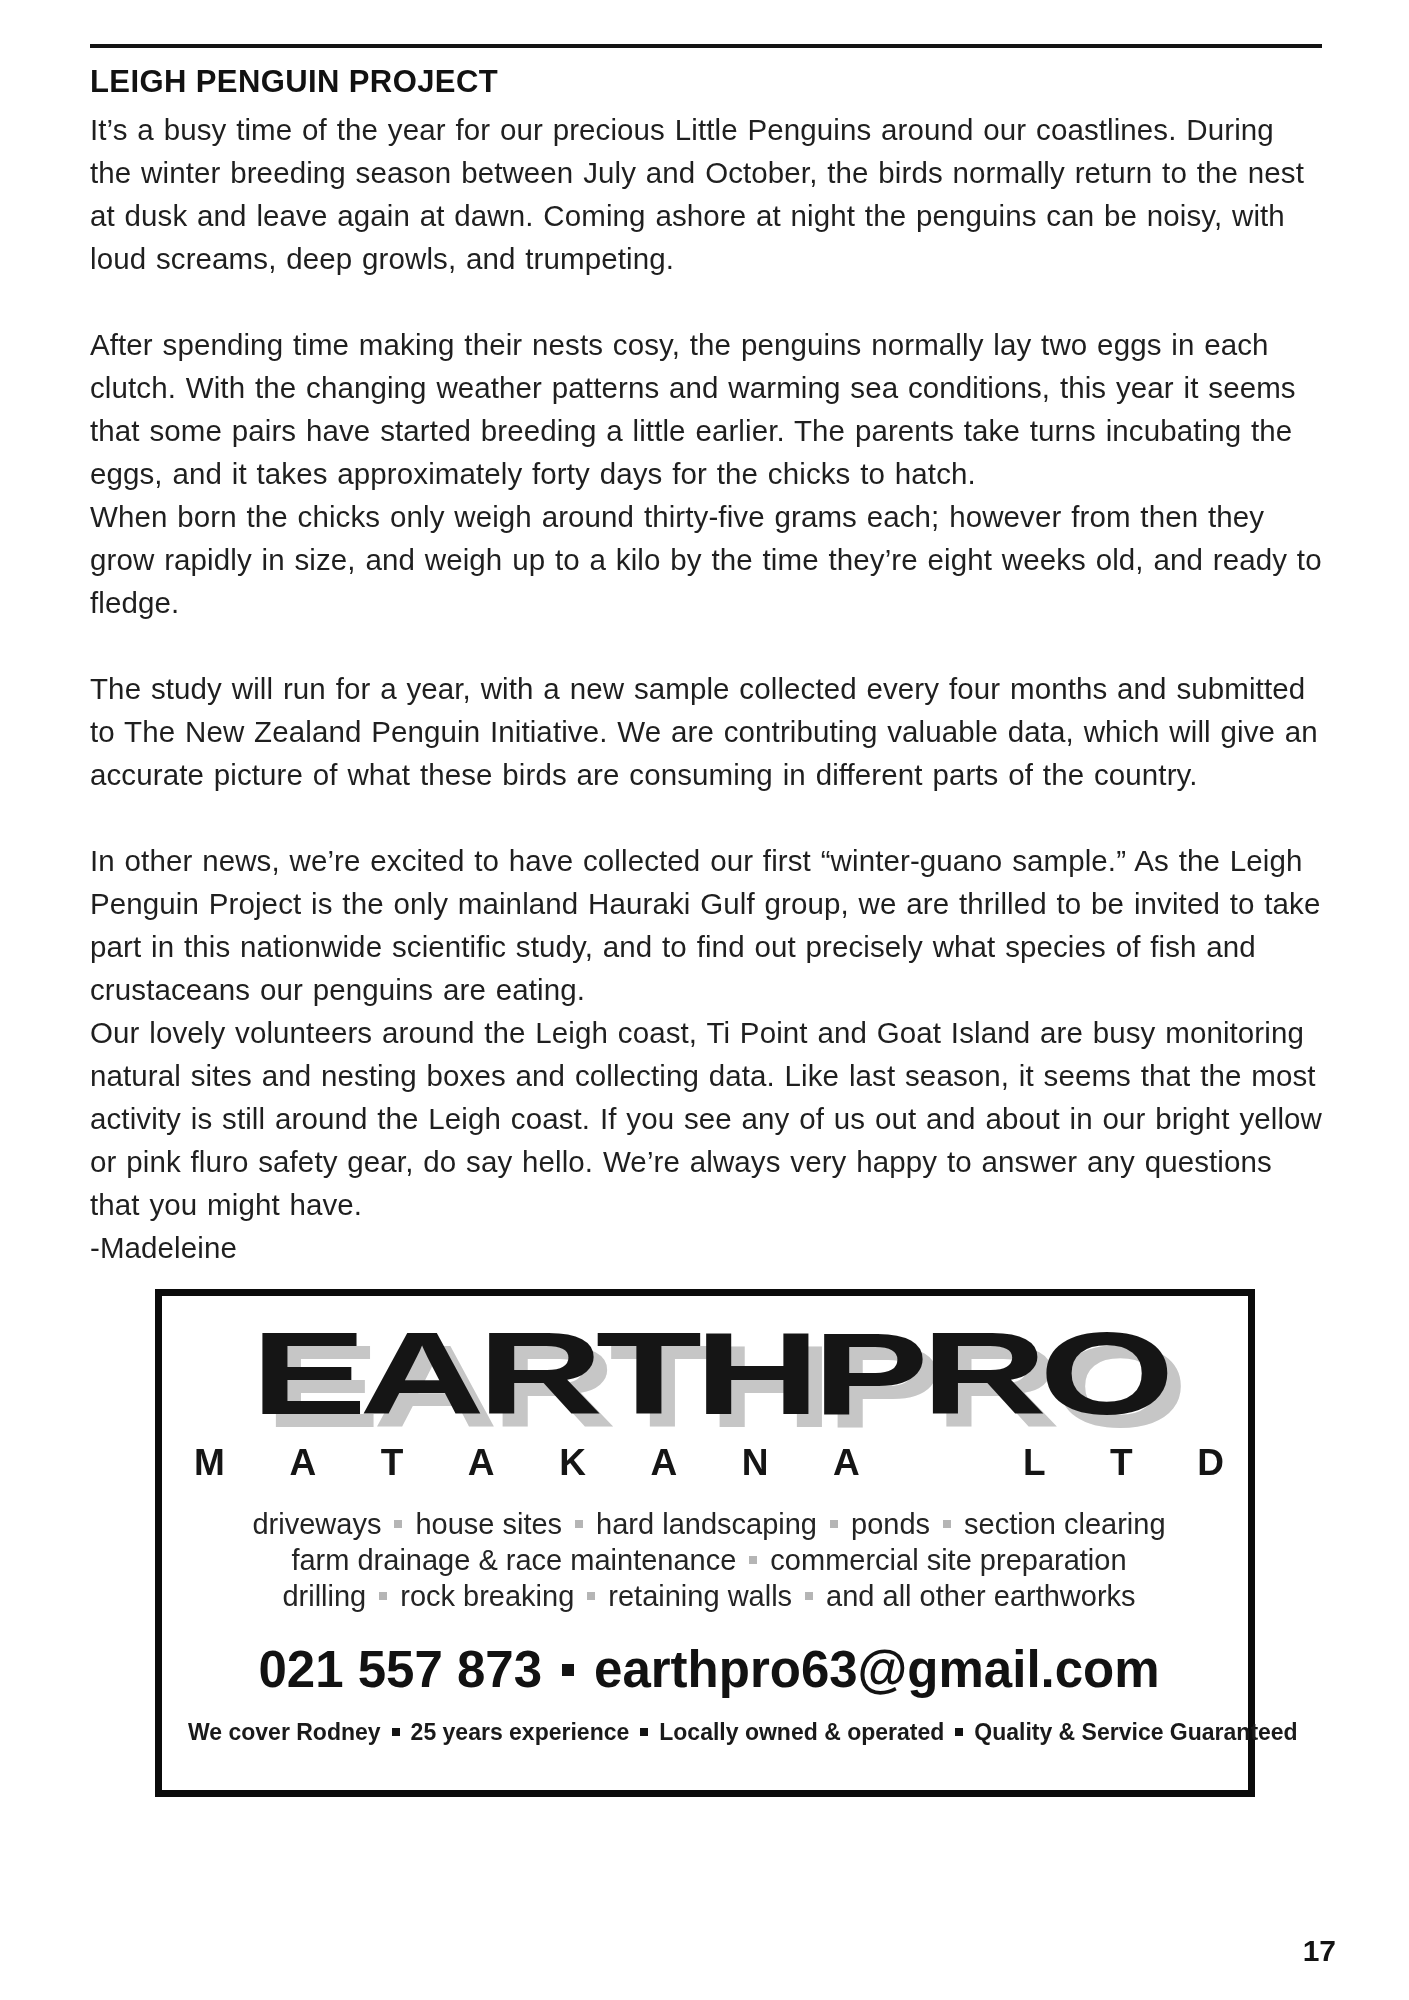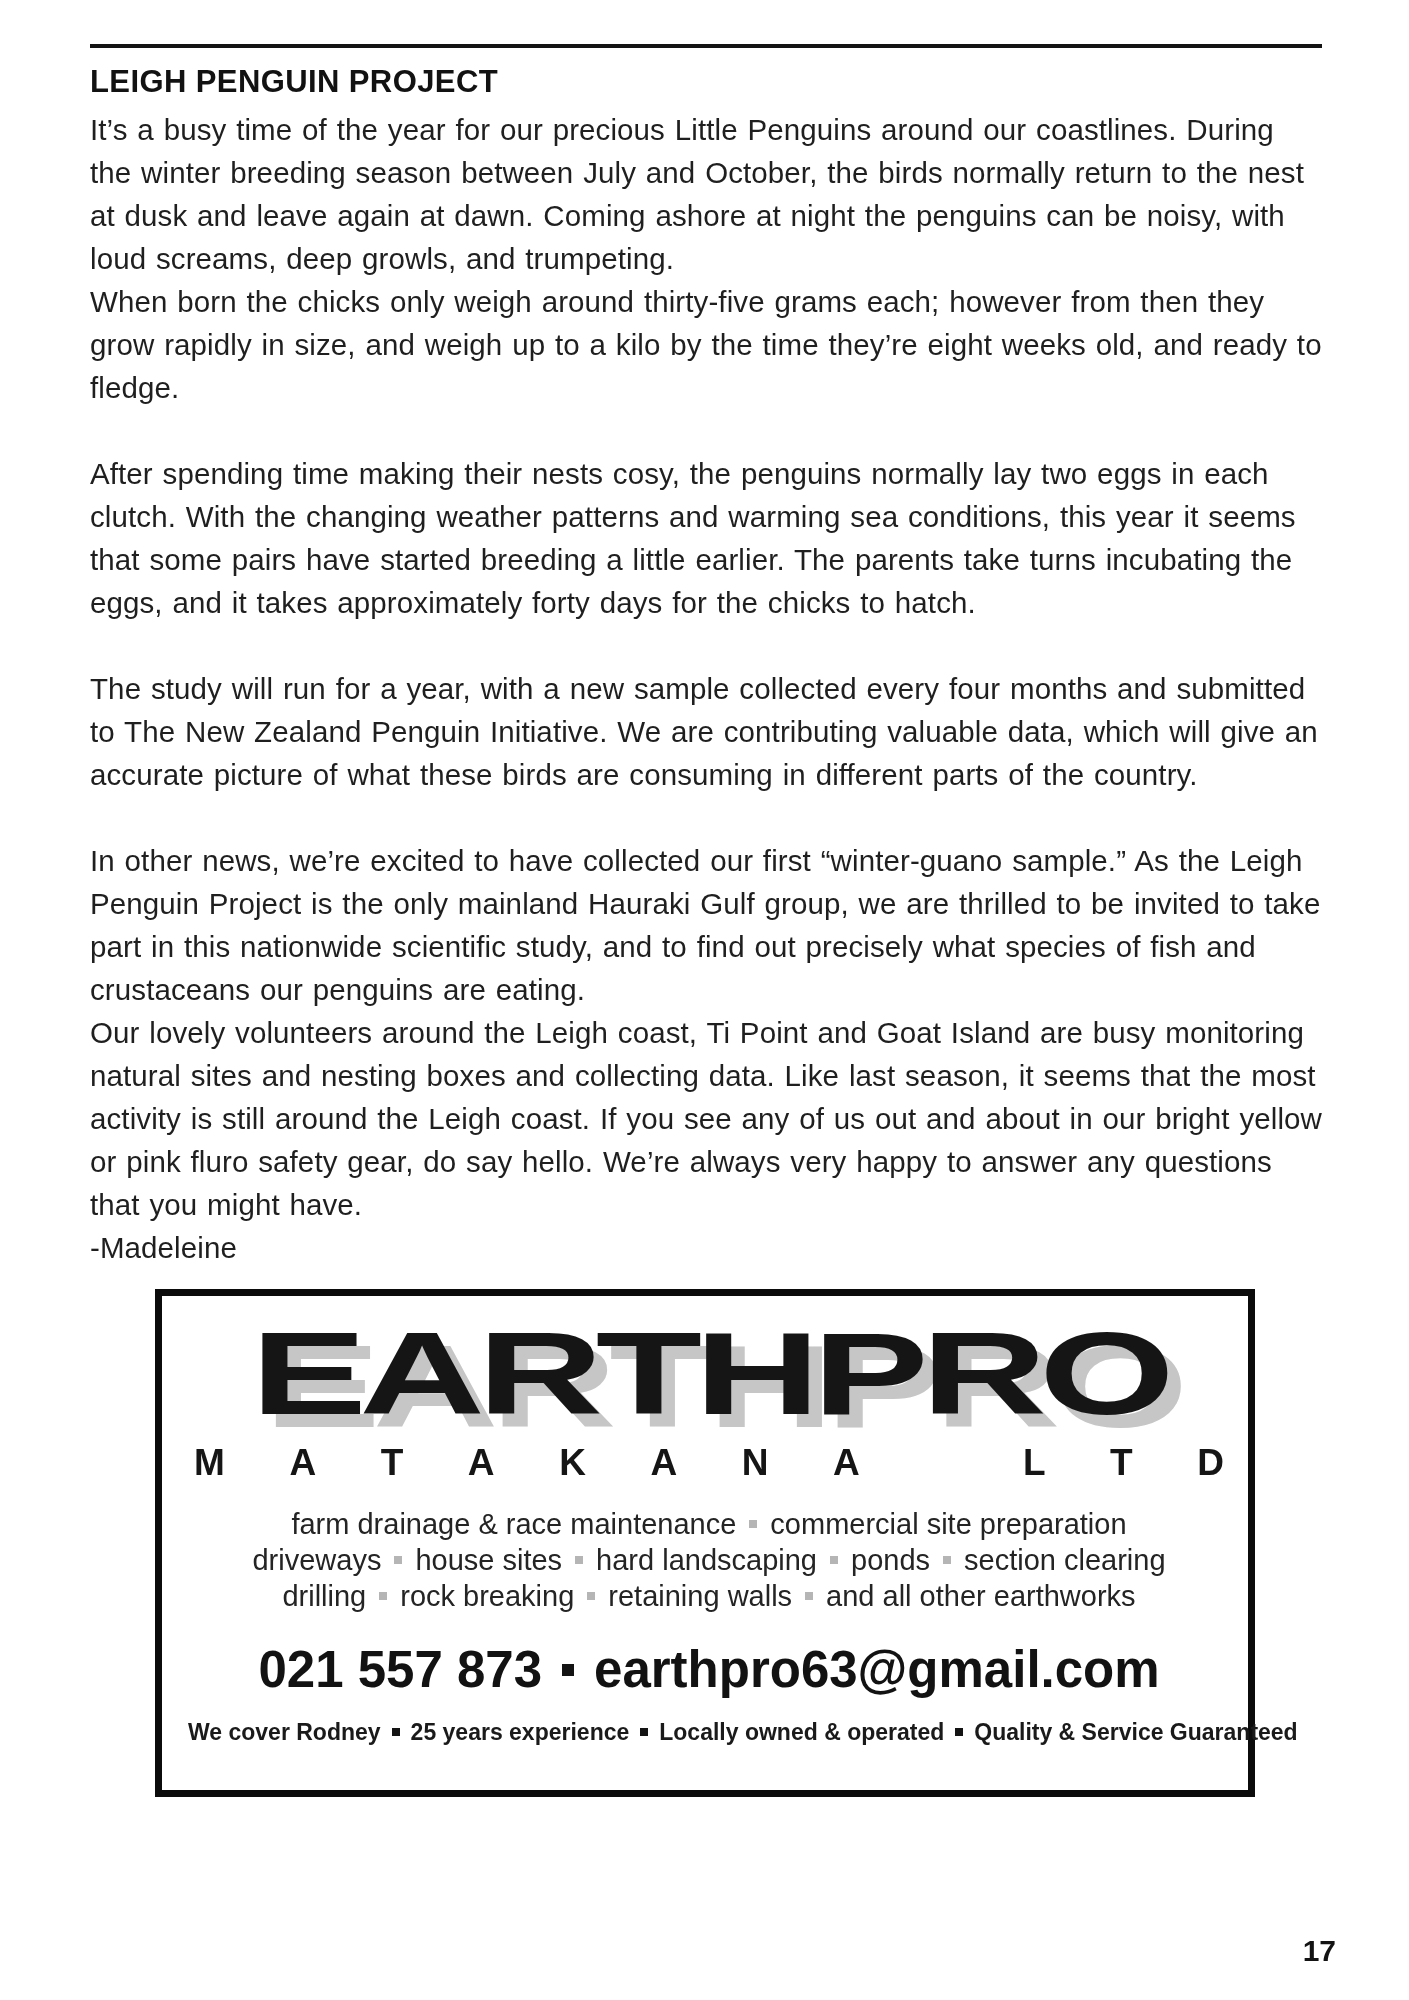--- a/index.html
+++ b/index.html
@@ -119,22 +119,22 @@
 <body>
 
 <div class="sheet">
 
   <hr class="top-rule">
 
   <h1 class="article-heading">LEIGH PENGUIN PROJECT</h1>
 
   <div id="article-body">
       <p class="para">It’s a busy time of the year for our precious Little Penguins around our coastlines. During the winter breeding season between July and October, the birds normally return to the nest at dusk and leave again at dawn. Coming ashore at night the penguins can be noisy, with loud screams, deep growls, and trumpeting.</p>
+      <p class="para gap">After spending time making their nests cosy, the penguins normally lay two eggs in each clutch. With the changing weather patterns and warming sea conditions, this year it seems that some pairs have started breeding a little earlier. The parents take turns incubating the eggs, and it takes approximately forty days for the chicks to hatch.</p>
       <p class="para">When born the chicks only weigh around thirty-five grams each; however from then they grow rapidly in size, and weigh up to a kilo by the time they’re eight weeks old, and ready to fledge.</p>
-      <p class="para gap">After spending time making their nests cosy, the penguins normally lay two eggs in each clutch. With the changing weather patterns and warming sea conditions, this year it seems that some pairs have started breeding a little earlier. The parents take turns incubating the eggs, and it takes approximately forty days for the chicks to hatch.</p>
       <p class="para gap">The study will run for a year, with a new sample collected every four months and submitted to The New Zealand Penguin Initiative. We are contributing valuable data, which will give an accurate picture of what these birds are consuming in different parts of the country.</p>
       <p class="para gap">In other news, we’re excited to have collected our first “winter-guano sample.” As the Leigh Penguin Project is the only mainland Hauraki Gulf group, we are thrilled to be invited to take part in this nationwide scientific study, and to find out precisely what species of fish and crustaceans our penguins are eating.</p>
       <p class="para">Our lovely volunteers around the Leigh coast, Ti Point and Goat Island are busy monitoring natural sites and nesting boxes and collecting data. Like last season, it seems that the most activity is still around the Leigh coast. If you see any of us out and about in our bright yellow or pink fluro safety gear, do say hello. We’re always very happy to answer any questions that you might have.</p>
       <p class="para">-Madeleine</p>
     </div>
 
   <div class="ad">
     <div class="brand">EARTHPRO</div>
 
     <div class="subbrand" id="ad-subbrand">
@@ -147,22 +147,22 @@
         <span>N</span>
         <span>A</span>
         <span class="sp"></span>
         <span>L</span>
         <span>T</span>
         <span>D</span>
       </div>
 
 
     <div class="services" id="ad-services">
+        <div class="svc-line"><span>driveways</span><span class="sq gray"></span><span>house sites</span><span class="sq gray"></span><span>hard landscaping</span><span class="sq gray"></span><span>ponds</span><span class="sq gray"></span><span>section clearing</span></div>
         <div class="svc-line"><span>farm drainage &amp; race maintenance</span><span class="sq gray"></span><span>commercial site preparation</span></div>
-        <div class="svc-line"><span>driveways</span><span class="sq gray"></span><span>house sites</span><span class="sq gray"></span><span>hard landscaping</span><span class="sq gray"></span><span>ponds</span><span class="sq gray"></span><span>section clearing</span></div>
         <div class="svc-line"><span>drilling</span><span class="sq gray"></span><span>rock breaking</span><span class="sq gray"></span><span>retaining walls</span><span class="sq gray"></span><span>and all other earthworks</span></div>
       </div>
 
     <div class="contact">
       <span>021 557 873</span><span class="sq mid"></span><span>earthpro63@gmail.com</span>
     </div>
 
     <div class="tagline" id="ad-tagline"><span>We cover Rodney</span><span class="sq small"></span><span>25 years experience</span><span class="sq small"></span><span>Locally owned &amp; operated</span><span class="sq small"></span><span>Quality &amp; Service Guaranteed</span></div>
   </div>
 

